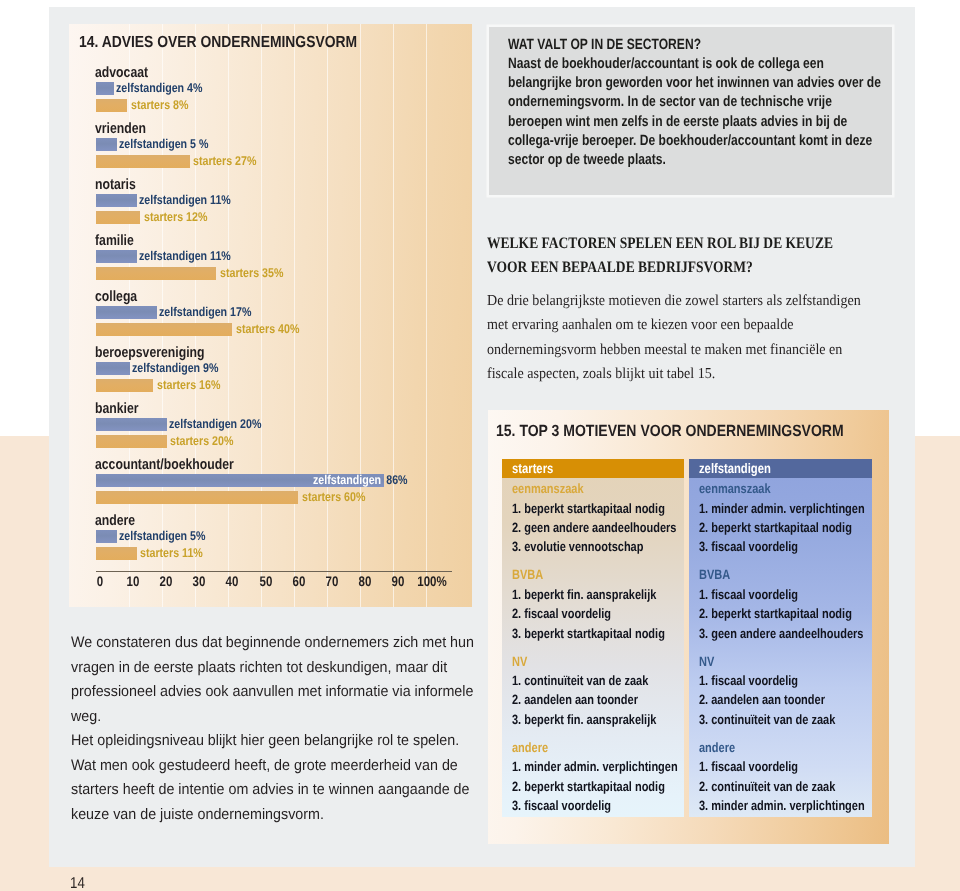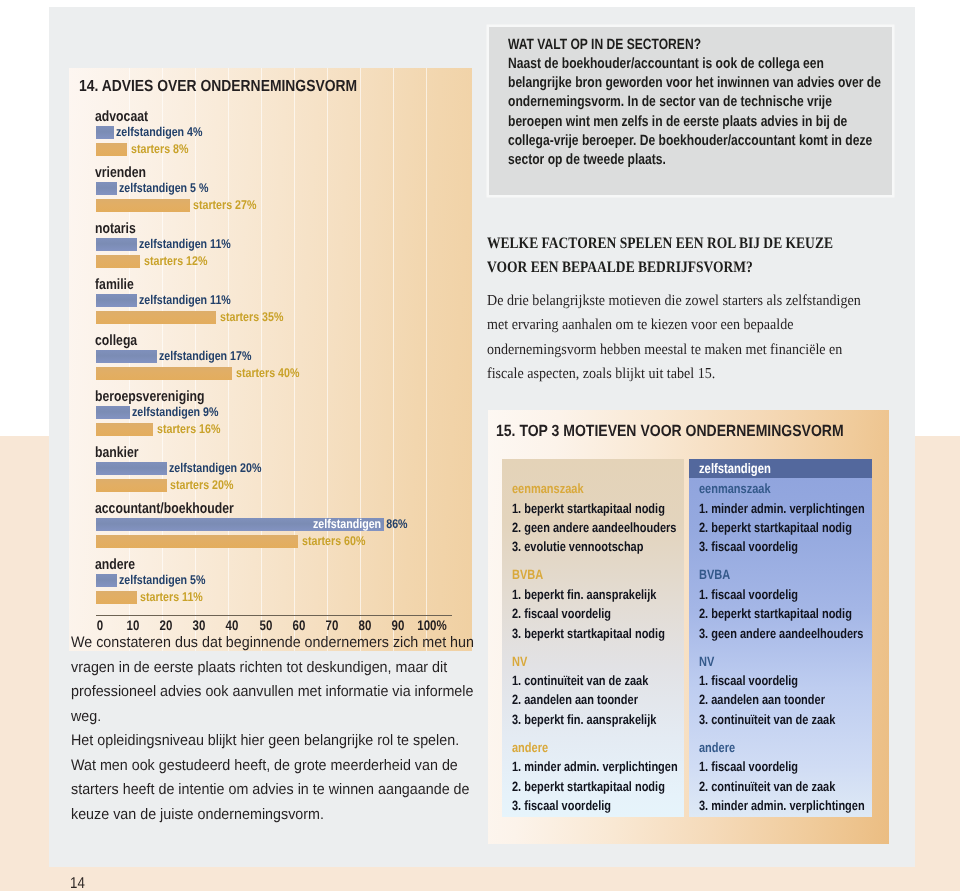--- a/index.html
+++ b/index.html
@@ -13,21 +13,21 @@
   .peach-left{position:absolute;left:0;top:436px;width:49px;height:431px;background:#f8e7d6;}
   .peach-bottom{position:absolute;left:0;top:867px;width:960px;height:24px;background:#f8e7d6;}
   .peach-right{position:absolute;left:915px;top:436px;width:45px;height:431px;background:#f8e7d6;}
   .page{position:absolute;left:49px;top:7px;width:866px;height:860px;background:#eceeef;}
   .folio{position:absolute;left:69.8px;top:874.5px;font-size:15.8px;color:#2b2523;
          transform:scaleX(.84);transform-origin:0 0;}
 
   
   .chart{position:absolute;left:69px;top:24px;width:403px;height:583px;
          background:linear-gradient(94deg,#fdf6f1 0%,#fbf1e6 18%,#f8e8d3 42%,#f5dfc1 64%,#f2d6ae 84%,#f0d0a2 100%);
-         overflow:hidden;margin-top:44px;}
+         overflow:hidden;}
   .gridlines{position:absolute;left:0;top:0;right:0;bottom:0;}
   .gl{position:absolute;top:0;bottom:0;width:1.1px;background:rgba(255,255,255,.62);}
   .chart-title{position:absolute;left:9.5px;top:8.8px;font-size:16.1px;font-weight:bold;
                color:#231f20;white-space:nowrap;transform:scaleX(.863);transform-origin:0 0;}
 
   .grp{position:absolute;left:0;right:0;}
   .grp .cat{position:absolute;left:25.6px;font-size:14.9px;font-weight:bold;color:#231f20;
             white-space:nowrap;transform:scaleX(.822);transform-origin:0 0;}
   .bar{position:absolute;height:13.3px;}
   .bar.zelf{background:linear-gradient(180deg,#7f90bc 0%,#7b8cb4 45%,#8393c2 100%);}
@@ -205,20 +205,23 @@
       <span>WELKE FACTOREN SPELEN EEN ROL BIJ DE KEUZE</span><br>
       <span>VOOR EEN BEPAALDE BEDRIJFSVORM?</span>
     </h2>
     <p>De drie belangrijkste motieven die zowel starters als zelfstandigen met ervaring aanhalen om te kiezen voor een bepaalde ondernemingsvorm hebben meestal te maken met financiële en fiscale aspecten, zoals blijkt uit tabel 15.</p>
   </div>
 
   <div class="top3">
     <div class="top3-title">15. TOP 3 MOTIEVEN VOOR ONDERNEMINGSVORM</div>
     <div id="top3-cols">
         <div class="col c1">
+          <div class="colhd">
+            <span>starters</span>
+          </div>
           <div class="block" style="top: 20.4px;">
             <div class="sub">eenmanszaak</div>
             <div class="li">1. beperkt startkapitaal nodig</div>
             <div class="li">2. geen andere aandeelhouders</div>
             <div class="li">3. evolutie vennootschap</div>
           </div>
           <div class="block" style="top: 106.6px;">
             <div class="sub">BVBA</div>
             <div class="li">1. beperkt fin. aansprakelijk</div>
             <div class="li">2. fiscaal voordelig</div>

